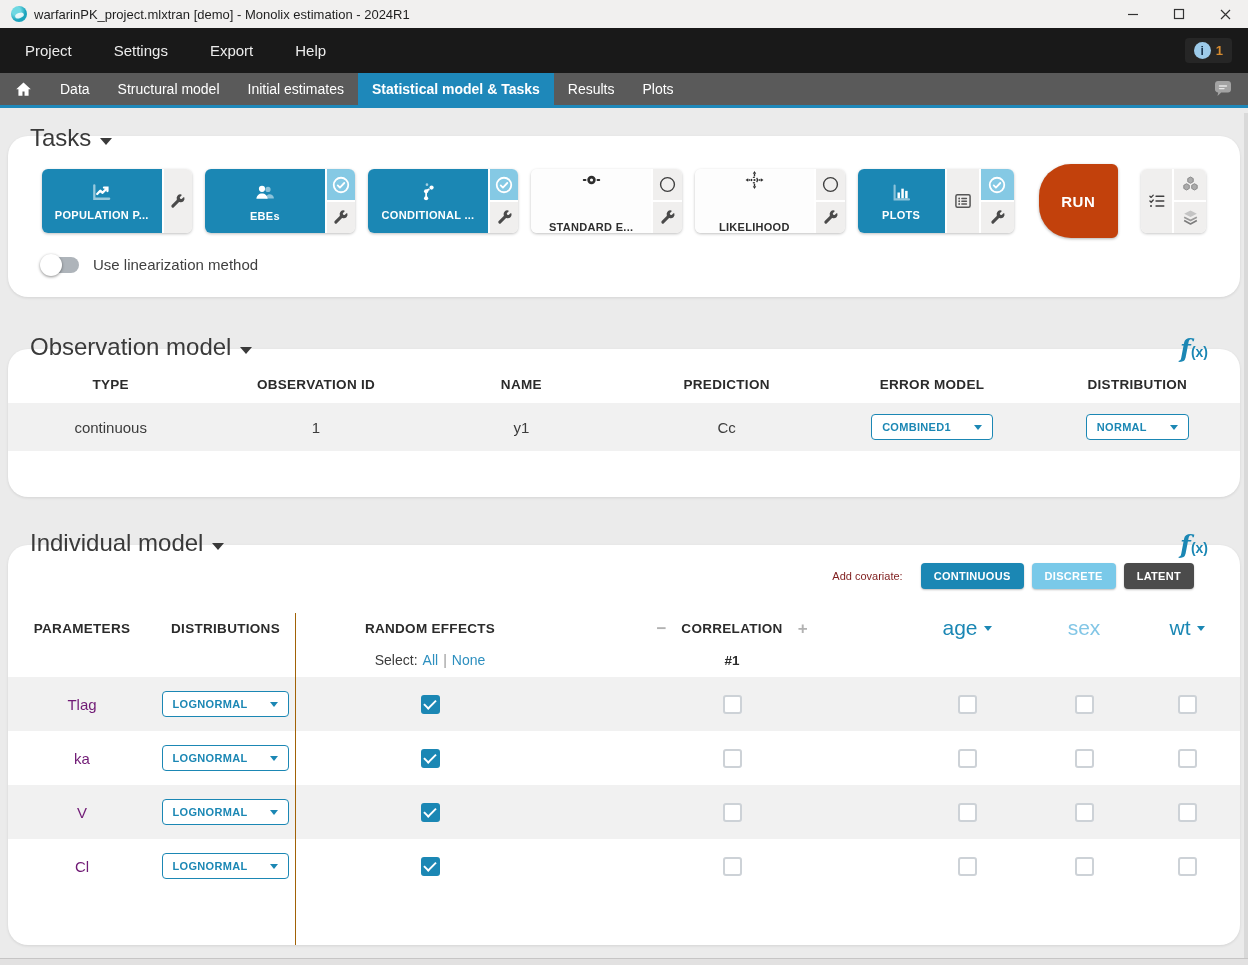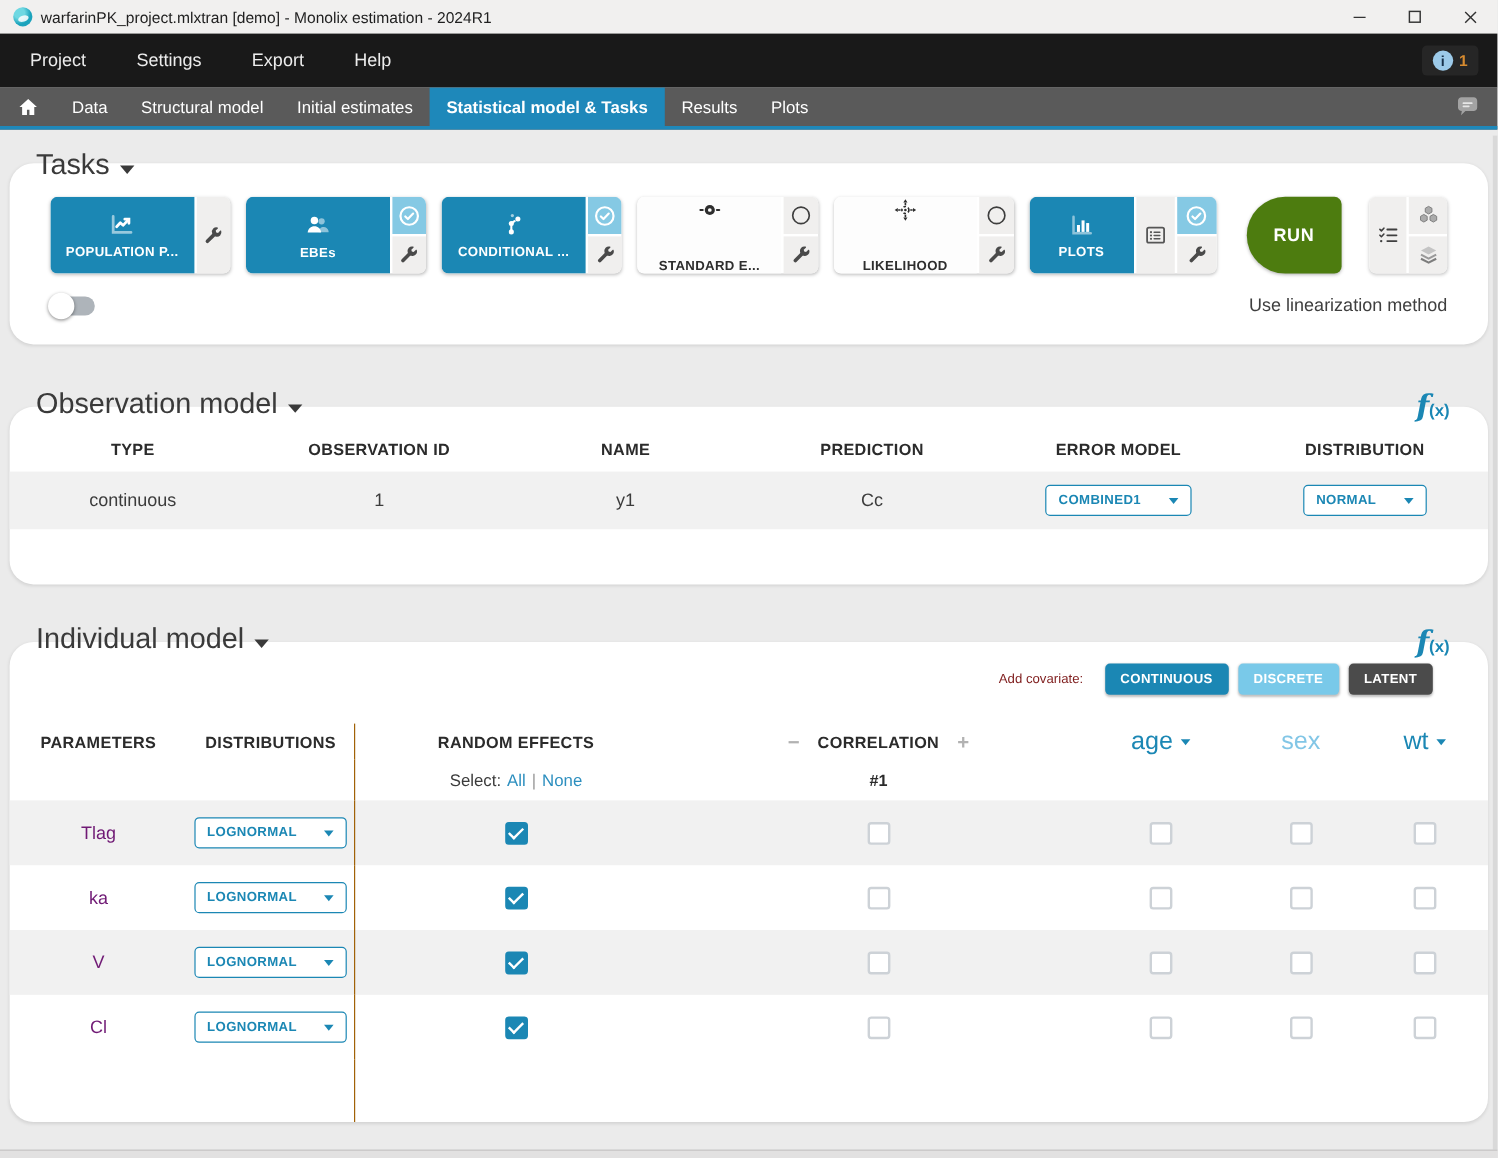--- a/index.html
+++ b/index.html
@@ -45,24 +45,24 @@
   .task-row { display:flex; align-items:center; gap:13px; }
   .task-compound { display:flex; gap:2px; background:#fff; border-radius:6px; overflow:hidden; box-shadow:0 1px 3px rgba(0,0,0,.25); height:64px; }
   .task-main { width:121px; display:flex; flex-direction:column; align-items:center; justify-content:center; gap:5px; font-weight:bold; font-size:11px; letter-spacing:.3px; }
   .task-main.blue { background:#1b87b4; color:#fff; }
   .task-main.white { background:#fdfdfd; color:#2e2e2e;gap:30px; }
   .acc-col { width:29px; display:flex; flex-direction:column; gap:2px; }
   .acc-cell { flex:1; display:flex; align-items:center; justify-content:center; background:#f0efee; }
   .acc-cell.check { background:#85c9e4; }
   .plots-main { width:88px; }
   .list-col { width:33px; }
-  .run-btn { width:80px; height:64px; margin-left:12px; border-radius:32px 6px 6px 32px; background:#4d7c0f; color:#fff; border:none; font-weight:bold; font-size:15px; letter-spacing:.5px; font-family:"Liberation Sans", sans-serif; box-shadow:0 1px 3px rgba(0,0,0,.3); cursor:pointer;text-align:center; }
+  .run-btn { width:80px; height:74px; margin-left:12px; border-radius:32px 6px 6px 32px; background:#c2410c; color:#fff; border:none; font-weight:bold; font-size:15px; letter-spacing:.5px; font-family:"Liberation Sans", sans-serif; box-shadow:0 1px 3px rgba(0,0,0,.3); cursor:pointer;text-align:center; }
   .icon-group { margin-left:10px; height:64px; display:flex; gap:2px; background:#fff; border-radius:6px; overflow:hidden; box-shadow:0 1px 3px rgba(0,0,0,.22); }
   .icon-group .col { width:32px; display:flex; flex-direction:column; gap:2px; }
-  .toggle-row { display:flex; align-items:center; justify-content:space-between; gap:14px; margin-top:18px; }
+  .toggle-row { display:flex; align-items:center; justify-content:flex-start; gap:14px; margin-top:18px; }
   .toggle { width:37px; height:16px; border-radius:8px; background:#aeb4ba; position:relative; cursor:pointer; }
   .toggle .knob { position:absolute; left:-2px; top:-3px; width:22px; height:22px; border-radius:50%; background:#fff; box-shadow:0 1px 3px rgba(0,0,0,.45); }
   .toggle-label { font-size:15px; color:#3f3f3f; }
 
   
   .obs-section { margin-top:30px; }
   .obs-title-row { margin-bottom:-12px; }
   .obs-card { padding:16px 0 46px; }
   .obs-grid { display:grid; grid-template-columns:repeat(6,1fr); align-items:center; }
   .obs-head { height:38px; }

